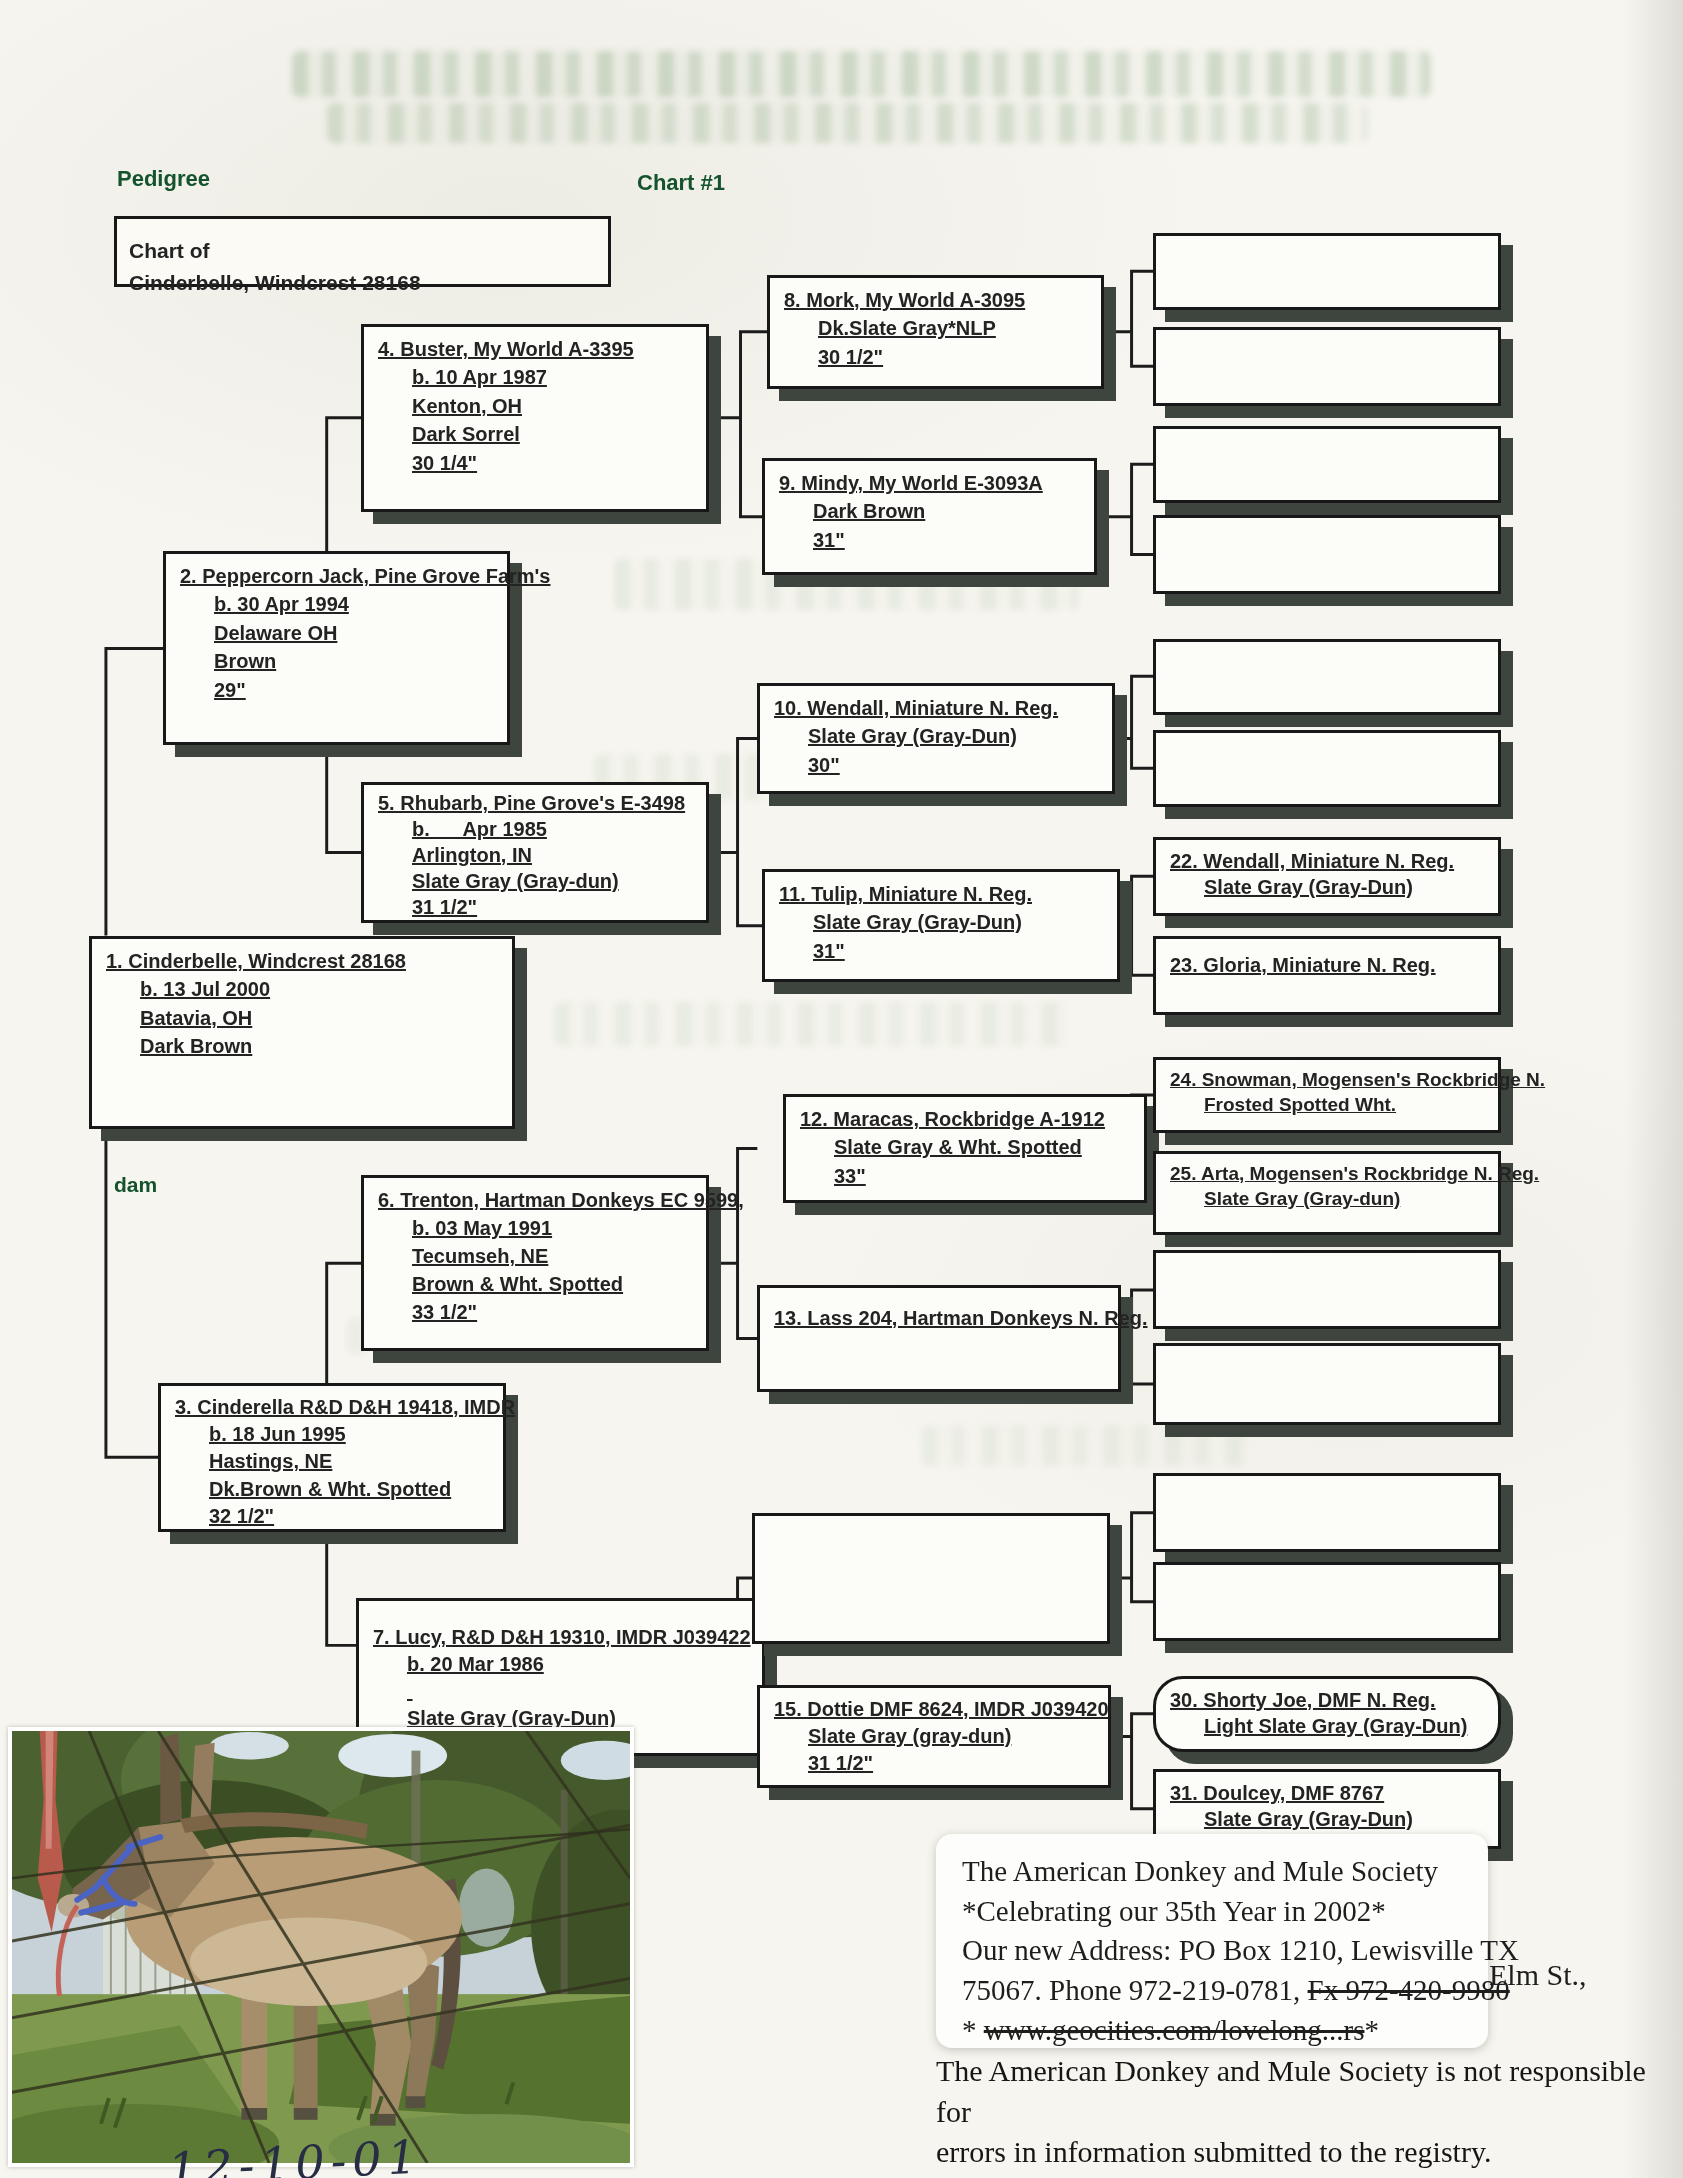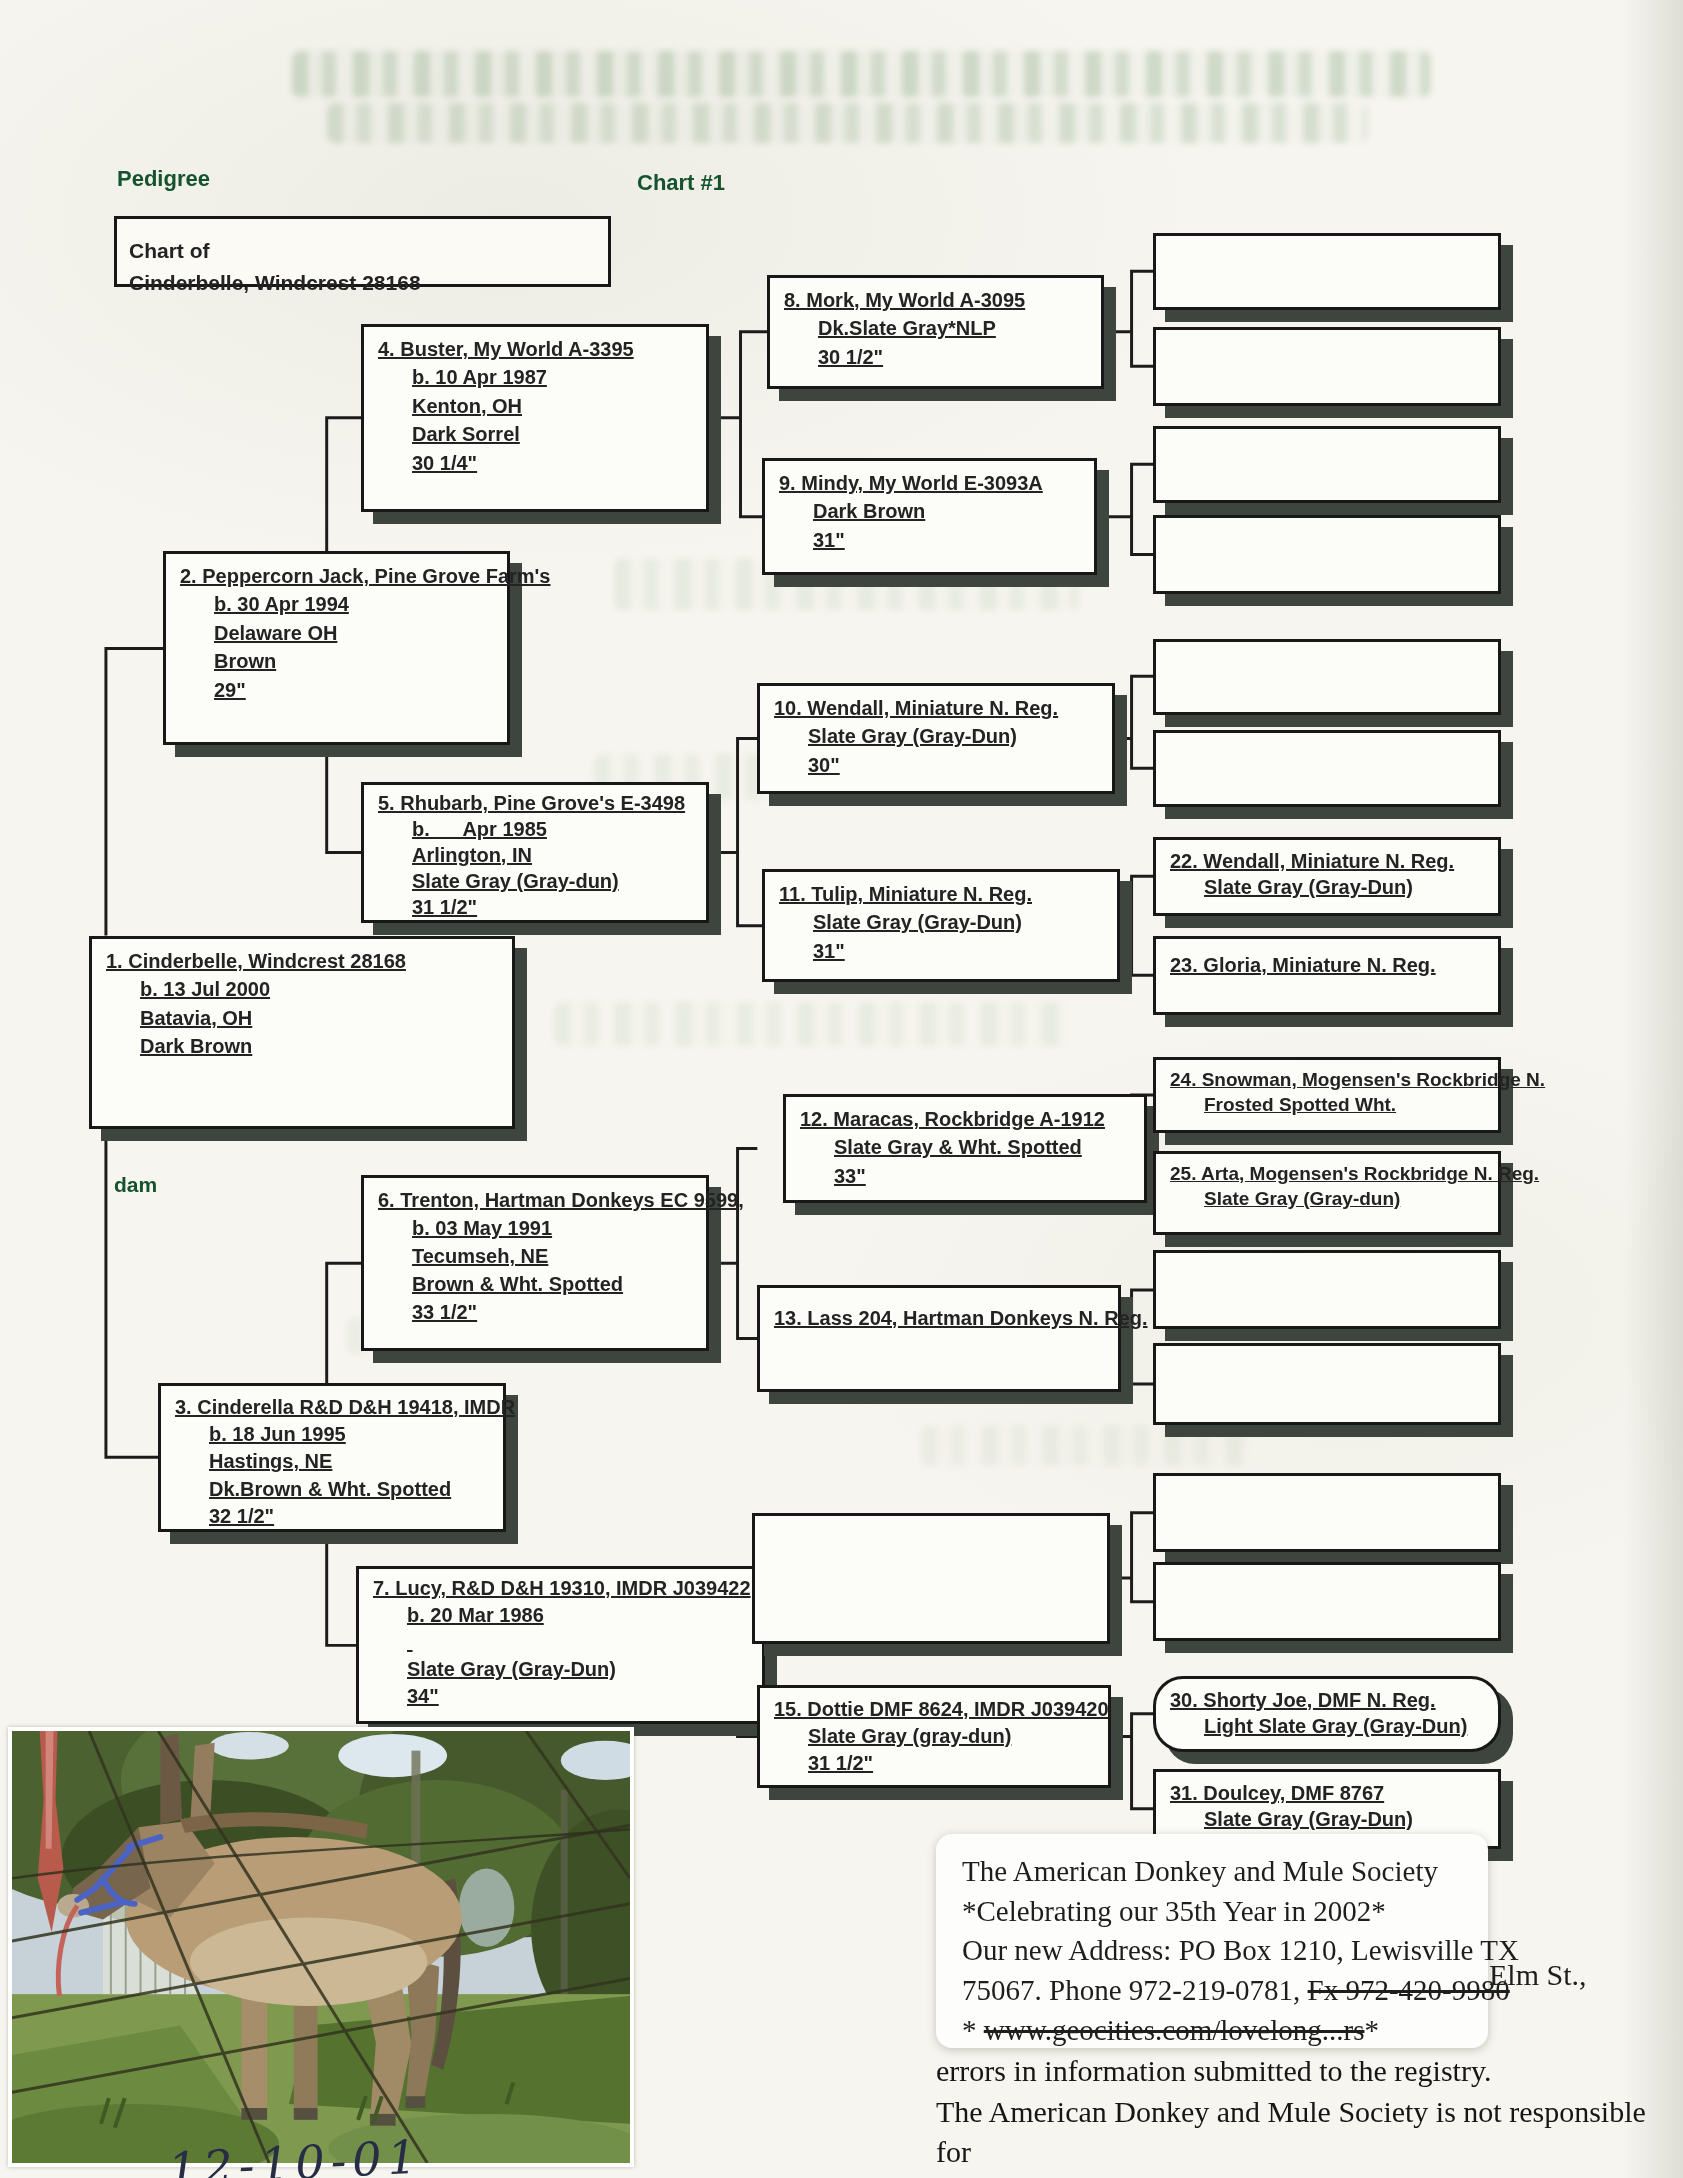--- a/index.html
+++ b/index.html
@@ -169,21 +169,21 @@
     <div class="line ind">Slate Gray (Gray-dun)</div>
     <div class="line ind">31 1/2"</div>
   </div>
 <div class="pbox" style="left:361px;top:1175px;width:348px;height:176px;line-height:1.4;">
     <div class="line">6. Trenton, Hartman Donkeys EC 9599,</div>
     <div class="line ind">b. 03 May 1991</div>
     <div class="line ind">Tecumseh, NE</div>
     <div class="line ind">Brown &amp; Wht. Spotted</div>
     <div class="line ind">33 1/2"</div>
   </div>
-<div class="pbox" style="left:356px;top:1566px;width:409px;height:158px;line-height:1.35;padding-top:6px;">
+<div class="pbox" style="left:356px;top:1598px;width:409px;height:158px;line-height:1.35;padding-top:23px;">
     <div class="line">7. Lucy, R&amp;D D&amp;H 19310, IMDR J039422</div>
     <div class="line ind">b. 20 Mar 1986</div>
     <div class="line ind">&nbsp;</div>
     <div class="line ind">Slate Gray (Gray-Dun)</div>
     <div class="line ind">34"</div>
   </div>
 <div class="pbox" style="left:767px;top:275px;width:337px;height:114px;">
     <div class="line">8. Mork, My World A-3095</div>
     <div class="line ind">Dk.Slate Gray*NLP</div>
     <div class="line ind">30 1/2"</div>
@@ -307,16 +307,16 @@
     <div class="line"><span>The American Donkey and Mule Society</span></div>
     <div class="line"><span>*Celebrating our 35th Year in 2002*</span></div>
     <div class="line"><span>Our new Address: PO Box 1210, Lewisville TX</span></div>
     <div class="line"><span>75067.  Phone 972-219-0781, </span><span class="struck">Fx 972-420-9980</span></div>
     <div class="line"><span>* </span><span class="struck">www.geocities.com/lovelong...rs</span><span>*</span></div>
   </div>
 
 <div class="fragment">Elm St.,</div>
 
 <div class="disclaimer">
+    <div class="line">The American Donkey and Mule Society is not responsible for</div>
     <div class="line">errors in information submitted to the registry.</div>
-    <div class="line">The American Donkey and Mule Society is not responsible for</div>
   </div>
 
 
 </body></html>

